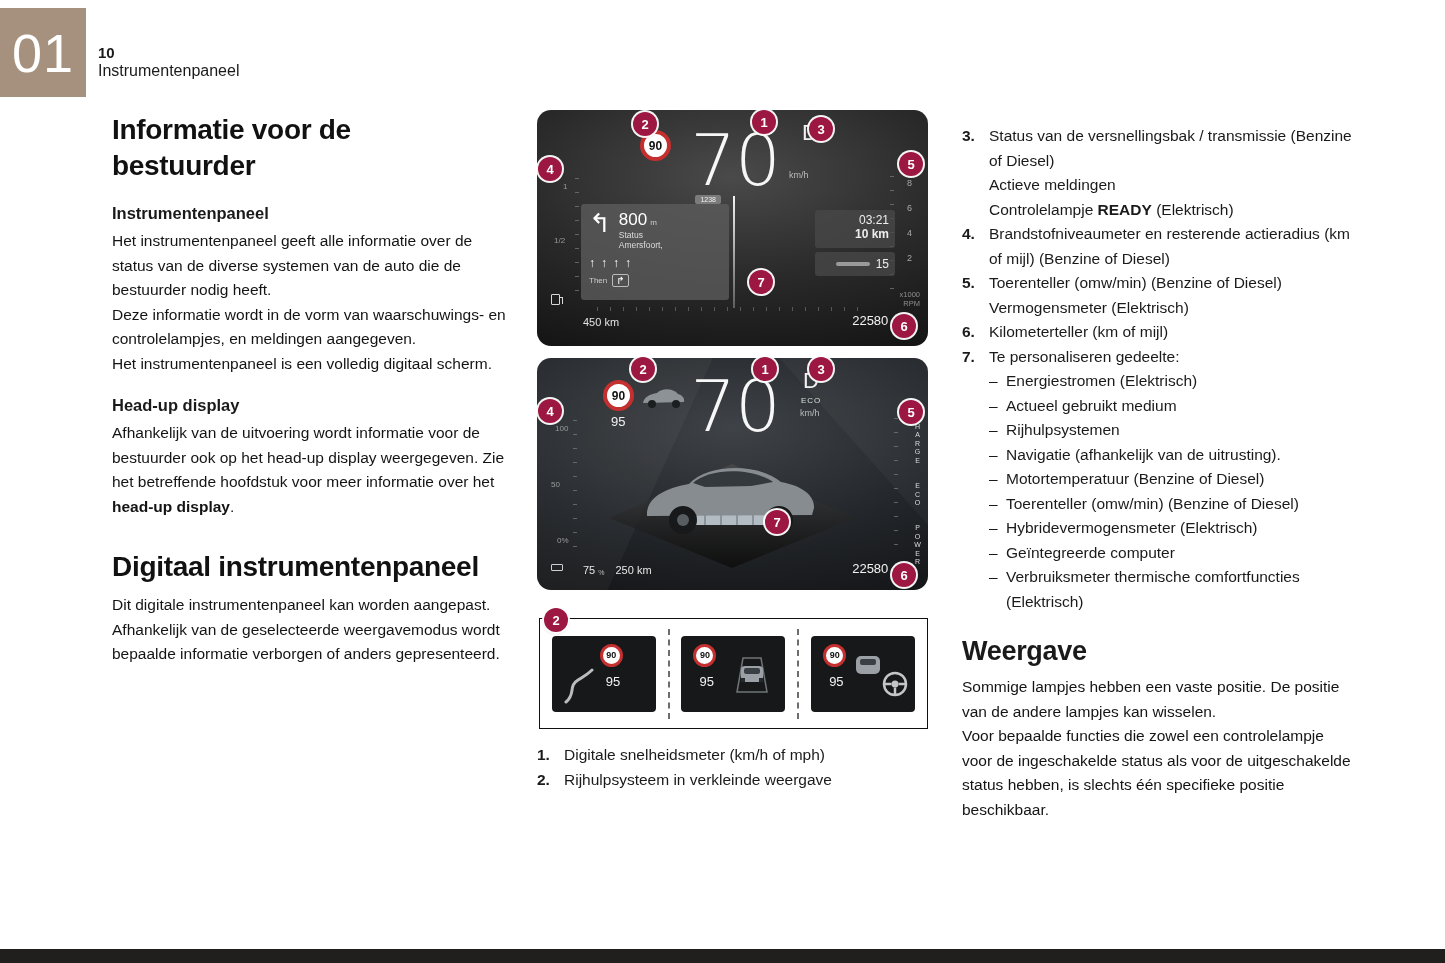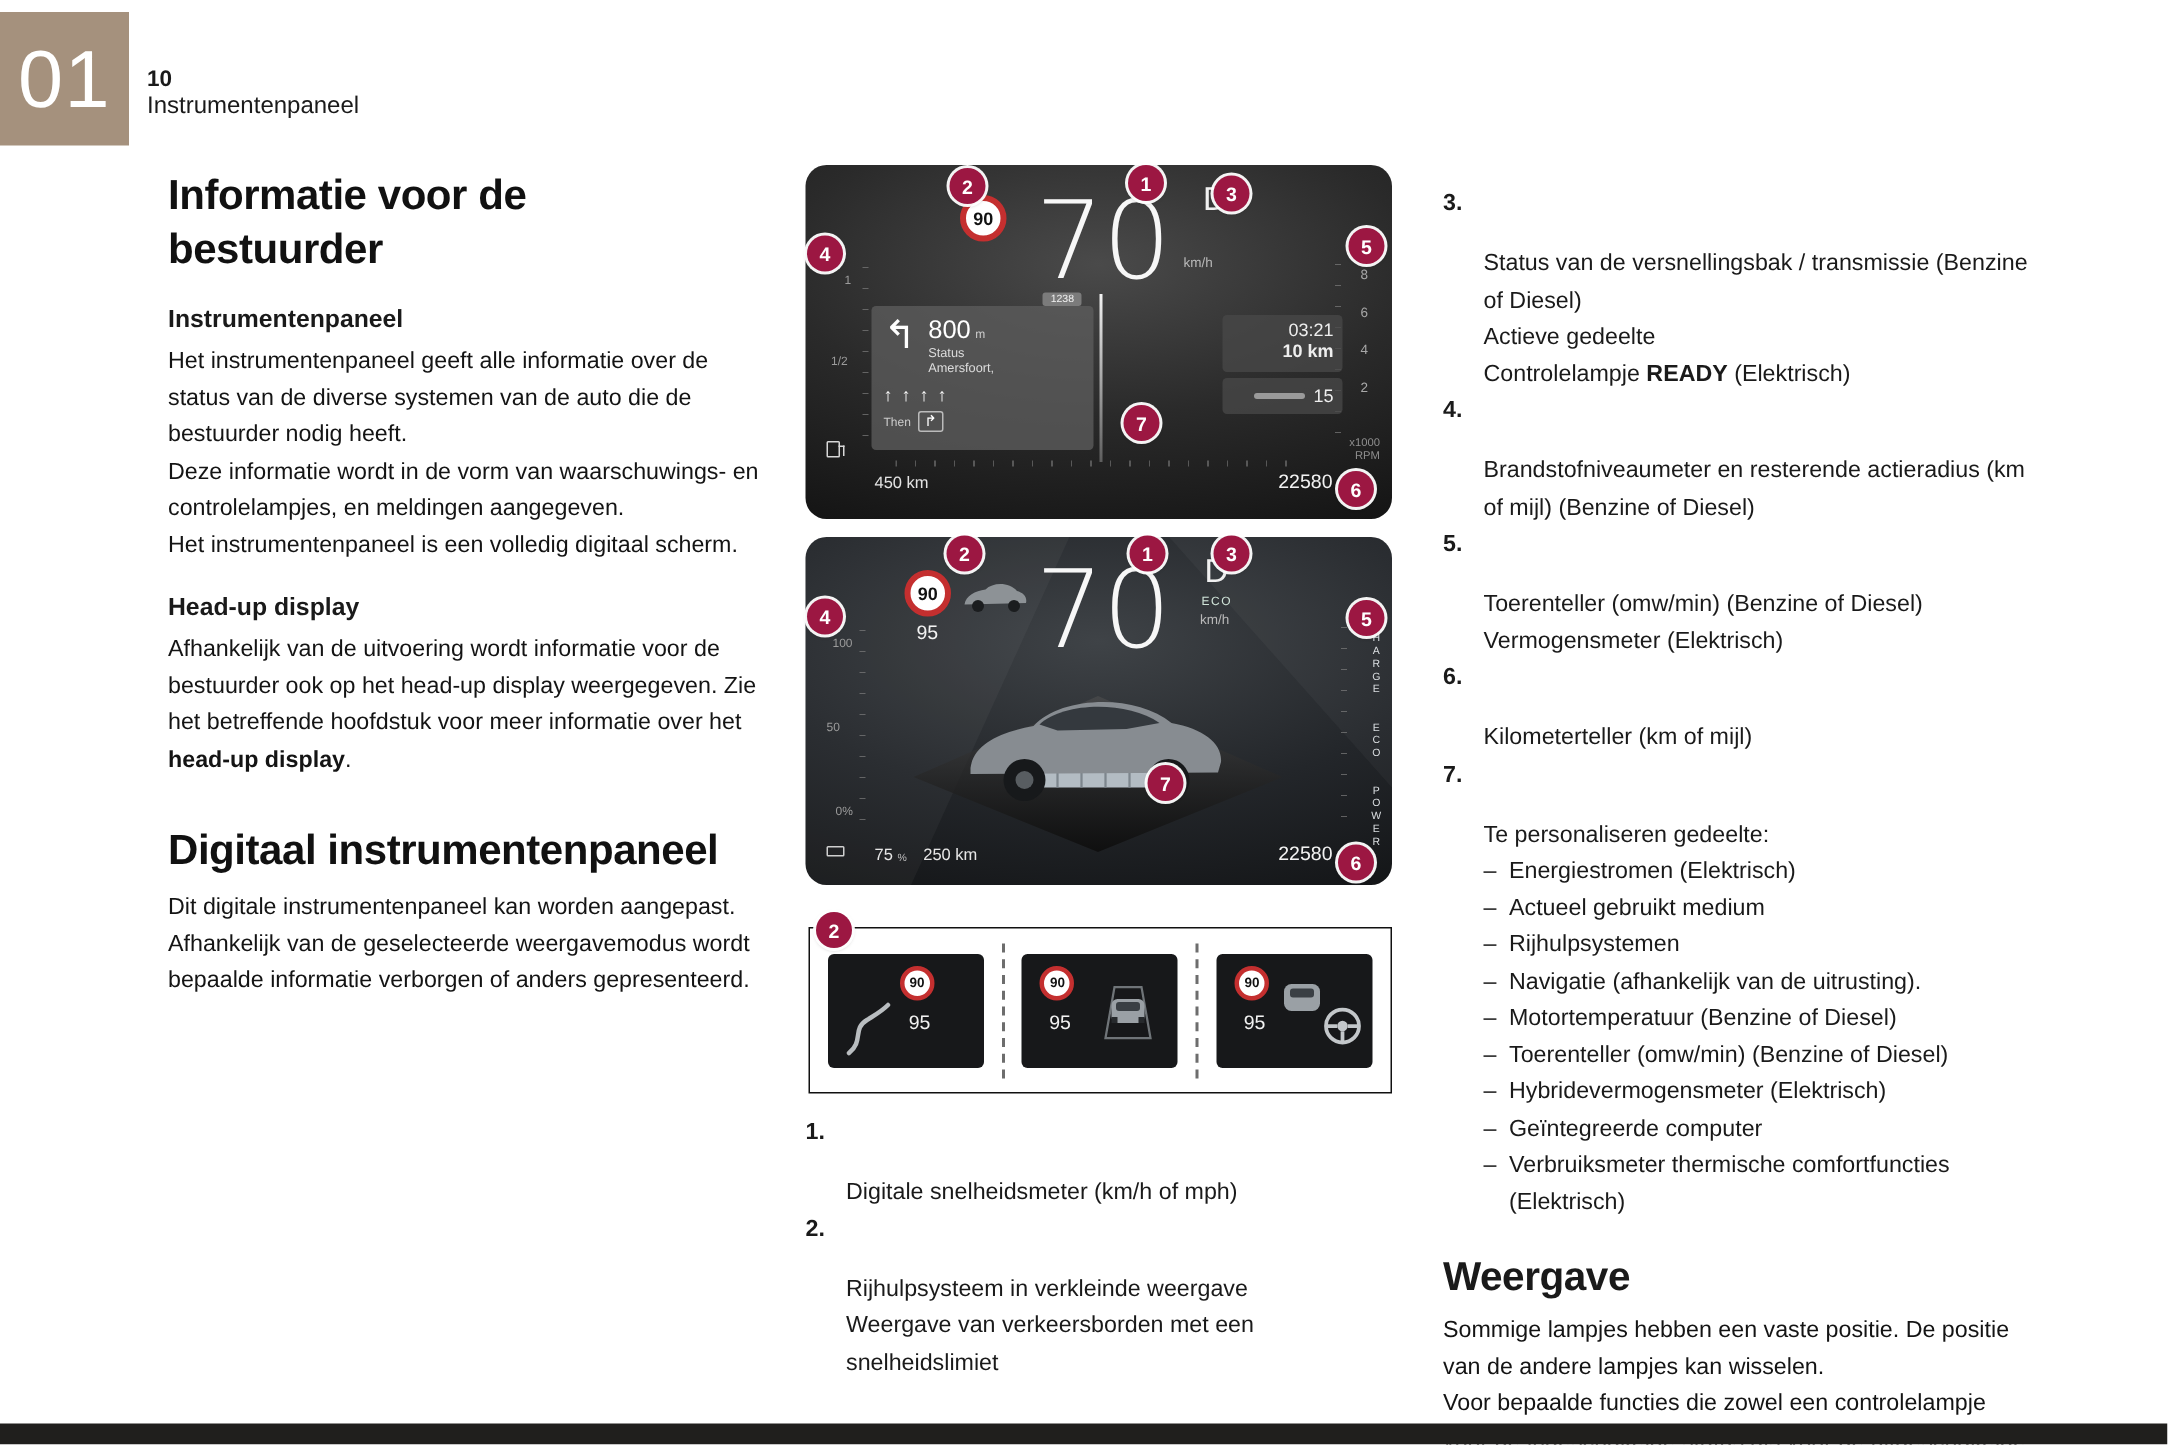--- a/index.html
+++ b/index.html
@@ -66,21 +66,21 @@
   
   .cluster3 { position:absolute; left:539px; top:618px; width:389px; height:111px; background:#fff; border:1.5px solid #101010; display:flex; align-items:center; justify-content:space-evenly; }
   .mode-panel { width:104px; height:76px; background:#17181a; border-radius:4px; position:relative; }
   .mode-divider { width:0; height:90px; border-left:2px dashed #6d6d6d; }
   .p95 { position:absolute; color:#f2f2f2; font-size:13px; }
 
   
   .legend { position:absolute; }
   .legend-item { display:flex; font-size:15.5px; line-height:24.5px; }
   .legend-num { width:27px; font-weight:bold; flex:none; }
-  .legend-text { flex:1;margin-top:40px; }
+  .legend-text { flex:1; }
   .bullet { display:flex; }
   .bullet-dash { width:17px; flex:none; }
   .bullet-text { flex:1; }
 
   .right-col { position:absolute; left:962px; top:124px; width:394px; }
   .weergave-h { font-size:27px; font-weight:bold; margin-top:22px; margin-bottom:8px; letter-spacing:-0.3px; }
 
   .footer-bar { position:absolute; left:0; bottom:0; width:1445px; height:14px; background:var(--footer,#201f1d); }
 
   svg { display:block; }
@@ -306,32 +306,31 @@
     <div class="legend-item">
       <span class="legend-num">1.</span>
       <div class="legend-text">
         <p>Digitale snelheidsmeter (km/h of mph)</p>
       </div>
     </div>
     <div class="legend-item">
       <span class="legend-num">2.</span>
       <div class="legend-text">
         <p>Rijhulpsysteem in verkleinde weergave</p>
-        <p>Weergave van verkeersborden met een snelheidslimiet</p>
       </div>
     </div>
   </div>
 
   <section class="right-col">
 
     <div class="legend-item">
       <span class="legend-num">3.</span>
       <div class="legend-text">
         <p>Status van de versnellingsbak / transmissie (Benzine of Diesel)</p>
-        <p>Actieve gedeelte</p>
+        <p>Actieve meldingen</p>
         <p><span>Controlelampje </span><b>READY</b><span> (Elektrisch)</span></p>
       </div>
     </div>
 
     <div class="legend-item">
       <span class="legend-num">4.</span>
       <div class="legend-text">
         <p>Brandstofniveaumeter en resterende actieradius (km of mijl) (Benzine of Diesel)</p>
       </div>
     </div>

